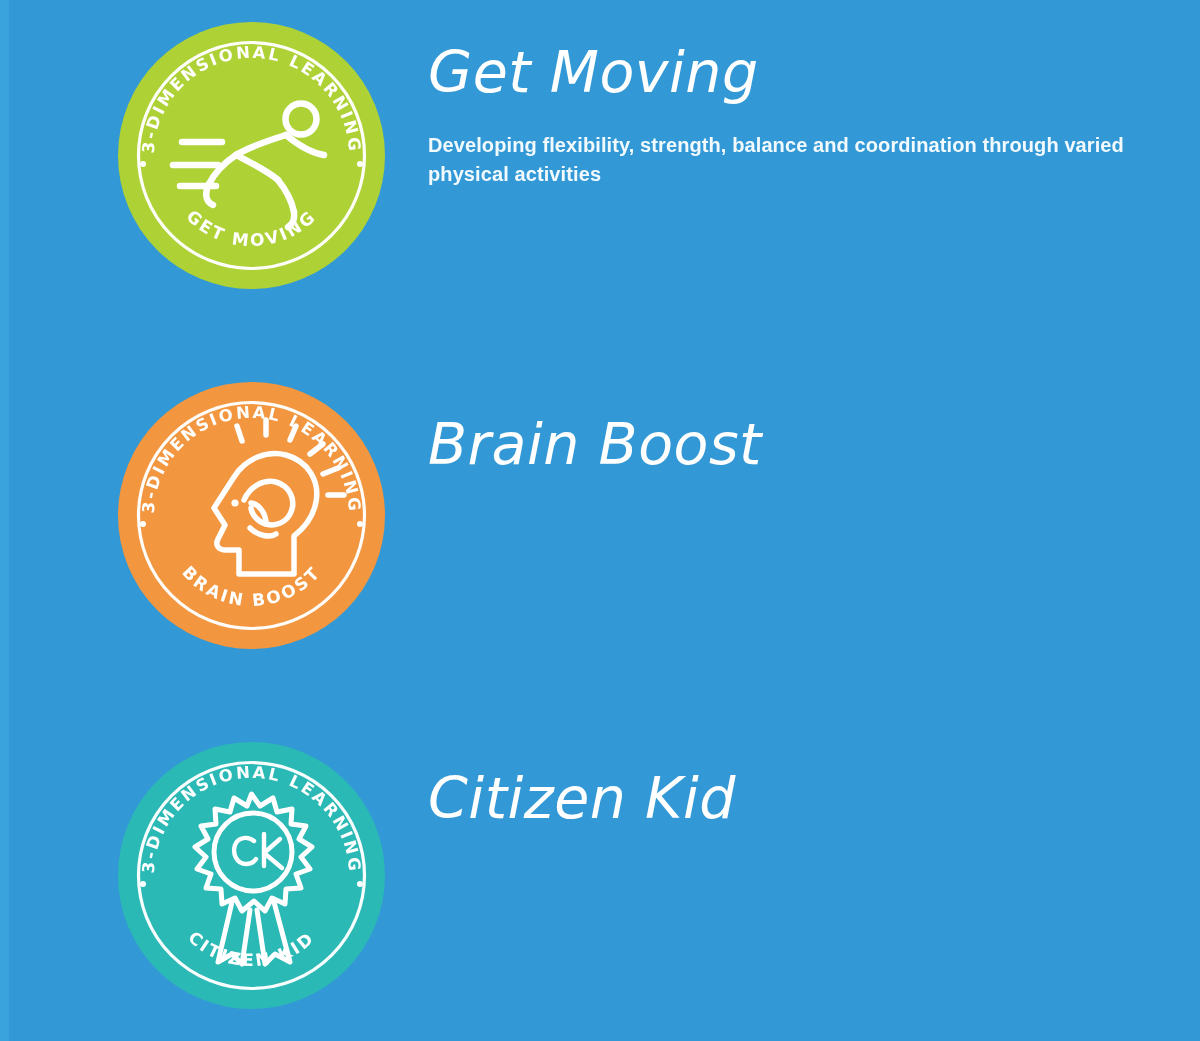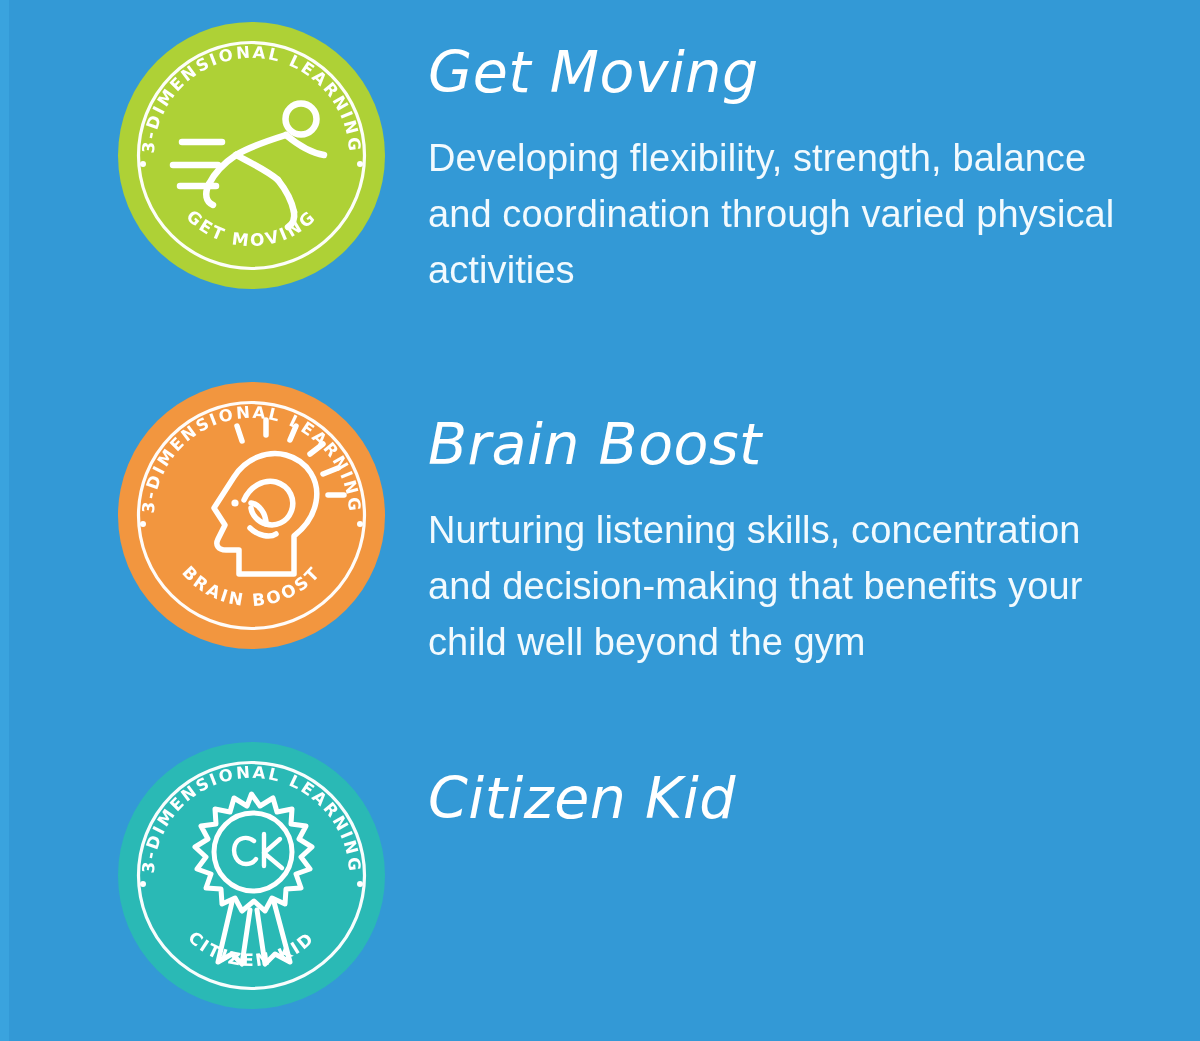--- a/index.html
+++ b/index.html
@@ -69,22 +69,22 @@
     font-weight: 400;
     font-size: 57px;
     line-height: 1.0;
     color: #ffffff;
     letter-spacing: 0.5px;
     margin: 0 0 30px 0;
     white-space: nowrap;
   }
   .body-text {
     font-family: "Liberation Sans", sans-serif;
-    font-weight: 400;
-    font-size: 38px;
+    font-weight: 700;
+    font-size: 20px;
     line-height: 1.47;
     color: #f2fafe;
     margin: 0;
     letter-spacing: 0.1px;
   }
   .row-2 .text-cell { padding-top: 34px; }
   .row-3 .text-cell { padding-top: 28px; }
 </style>
 </head>
 <body>
@@ -168,21 +168,20 @@
                 <path d="M 192,72 L 205,62"></path>
                 <path d="M 205,92 L 220,86"></path>
                 <path d="M 210,113 L 226,113"></path>
               </g>
             </g>
           </svg>
         </div>
       </div>
       <div class="text-cell">
         <h2 class="heading">Brain Boost</h2>
-        <p class="body-text">Nurturing listening skills, concentration and decision-making that benefits your child well beyond the gym</p>
       </div>
     </div>
 
     <div class="row row-3">
       <div class="badge-cell">
         <div class="badge teal">
           <svg viewBox="0 0 267 267" xmlns="http://www.w3.org/2000/svg">
             <defs>
               <path id="arcTop3" d="M 36,133.5 A 97.5,97.5 0 0 1 231,133.5" fill="none"></path>
               <path id="arcBot3" d="M 43,133.5 A 90.5,90.5 0 0 0 224,133.5" fill="none"></path>

